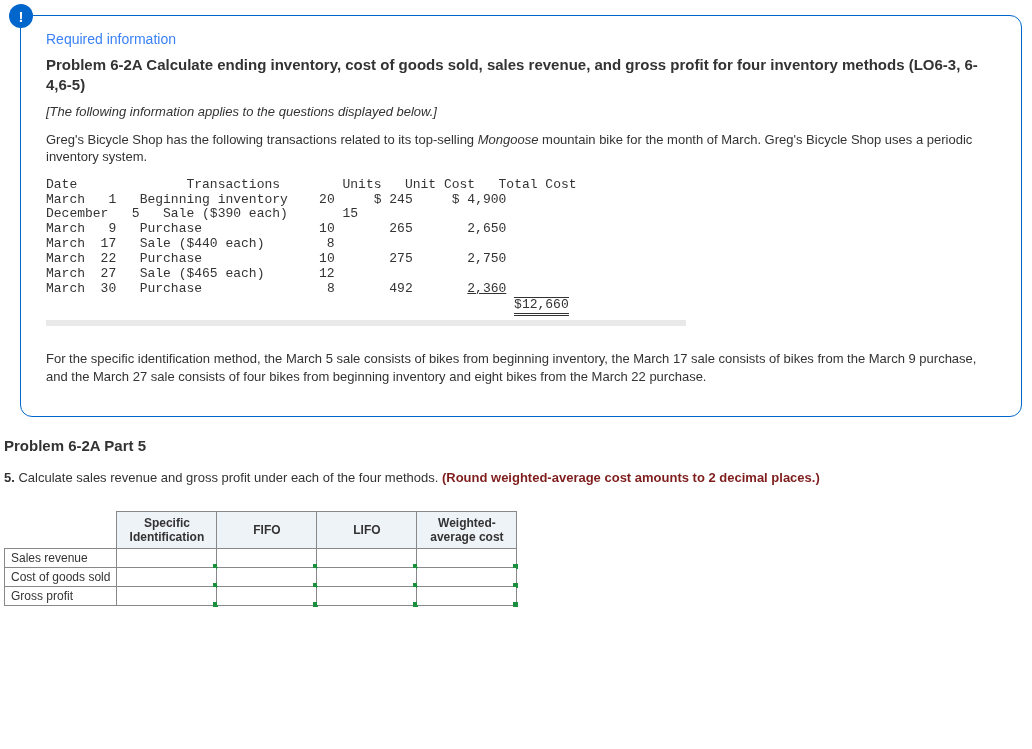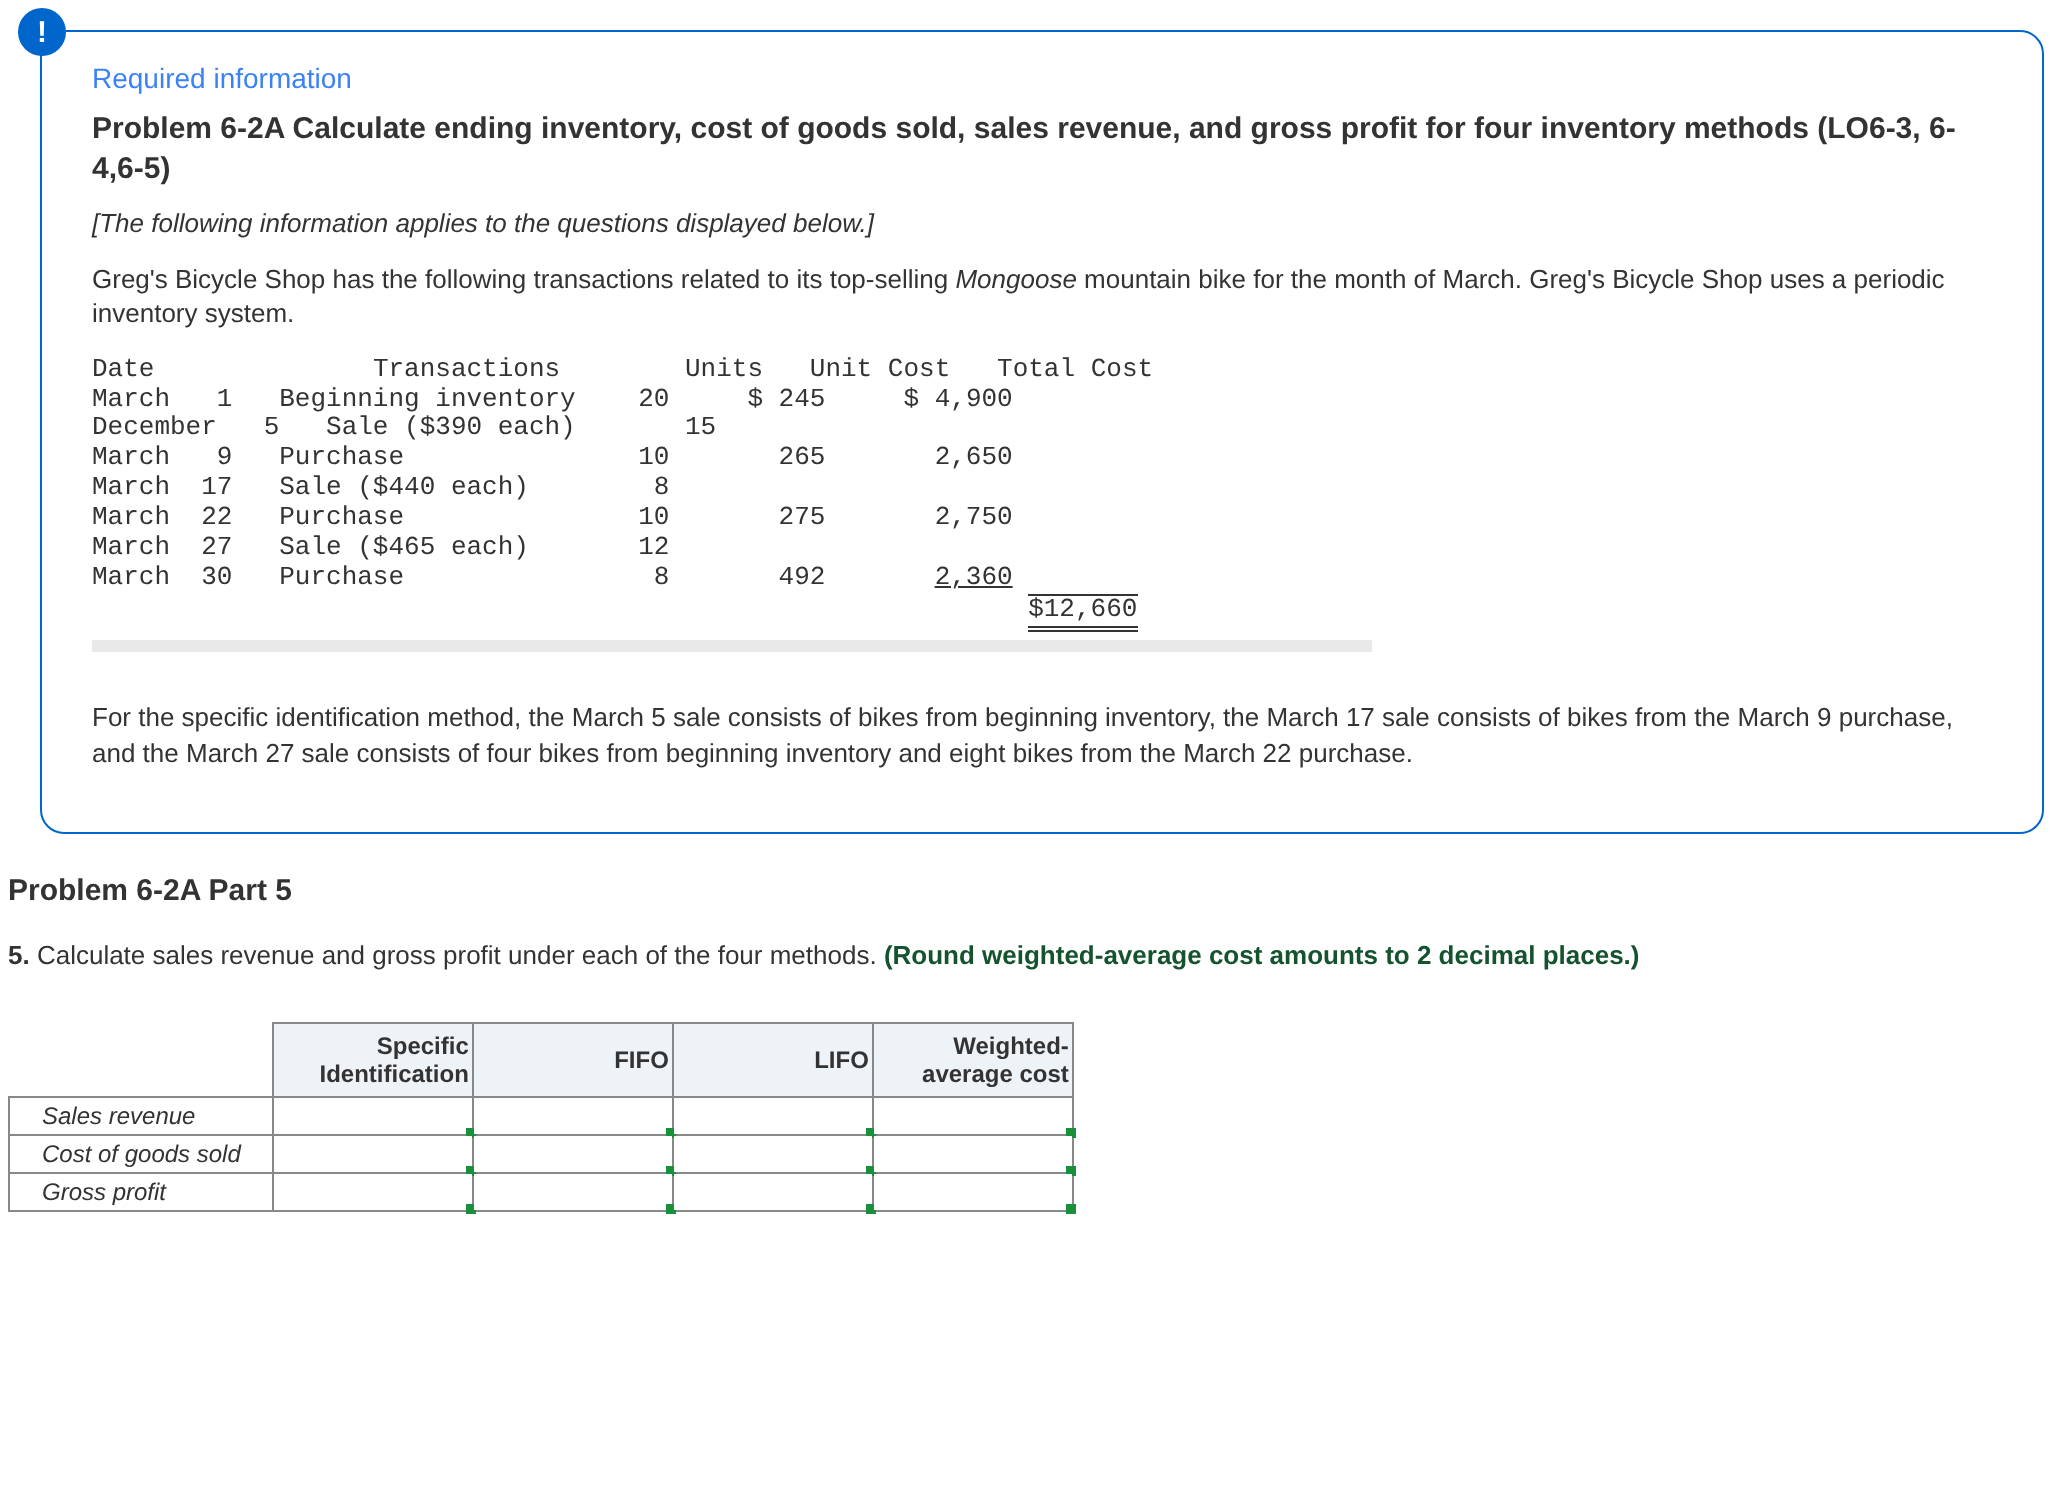--- a/index.html
+++ b/index.html
@@ -9,25 +9,25 @@
   .req-info { color: #3b82f6; font-weight: normal; margin-bottom: 8px; font-size: 14px; }
   .prob-title { font-weight: bold; font-size: 15px; margin-bottom: 8px; line-height: 1.35; }
   .italic-note { font-style: italic; margin-bottom: 12px; font-size: 13px; }
   .body-text { font-size: 13px; margin-bottom: 12px; line-height: 1.35; }
   .mono-table { font-family: "Courier New", monospace; font-size: 13px; white-space: pre; margin: 8px 0 24px 0; line-height: 1.15; border-bottom: 6px solid #e9e9e9; padding-bottom: 4px; width: 640px; }
   .mono-table .uline { }
   .mono-table .dbl { border-top: 1px solid #333; border-bottom: 3px double #333; display: inline-block; }
   .part-title { font-weight: bold; font-size: 15px; margin: 18px 0 16px 4px; }
   .question { font-size: 13px; margin: 0 0 26px 4px; }
   .question .bold { font-weight: bold; }
-  .question .red { color: #14532d; font-weight: bold; }
+  .question .red { color: #7f1d1d; font-weight: bold; }
   .input-grid { margin-left: 4px; border-collapse: collapse; }
   .input-grid th, .input-grid td { border: 1px solid #888; font-size: 12px; }
-  .input-grid th { background: #eef3f8; text-align: right; padding: 4px 2px; font-weight: bold; }
-  .input-grid td.rowlabel { padding: 2px 16px; white-space: nowrap; font-style: italic; }
+  .input-grid th { background: #eef3f8; text-align: center; padding: 4px 2px; font-weight: bold; }
+  .input-grid td.rowlabel { padding: 2px 6px; white-space: nowrap; }
   .input-grid td.inputcell { width: 100px; height: 18px; position: relative; background: #fff; }
   .input-grid td.inputcell input { width: 100%; height: 100%; border: none; font-size: 12px; padding: 0 2px; }
   .cell-handle { position: absolute; right: -2px; bottom: -2px; width: 5px; height: 5px; background: #1a8f3c; }
 </style>
 </head>
 <body>
 
 <div class="container">
   <div class="badge">!</div>
 

